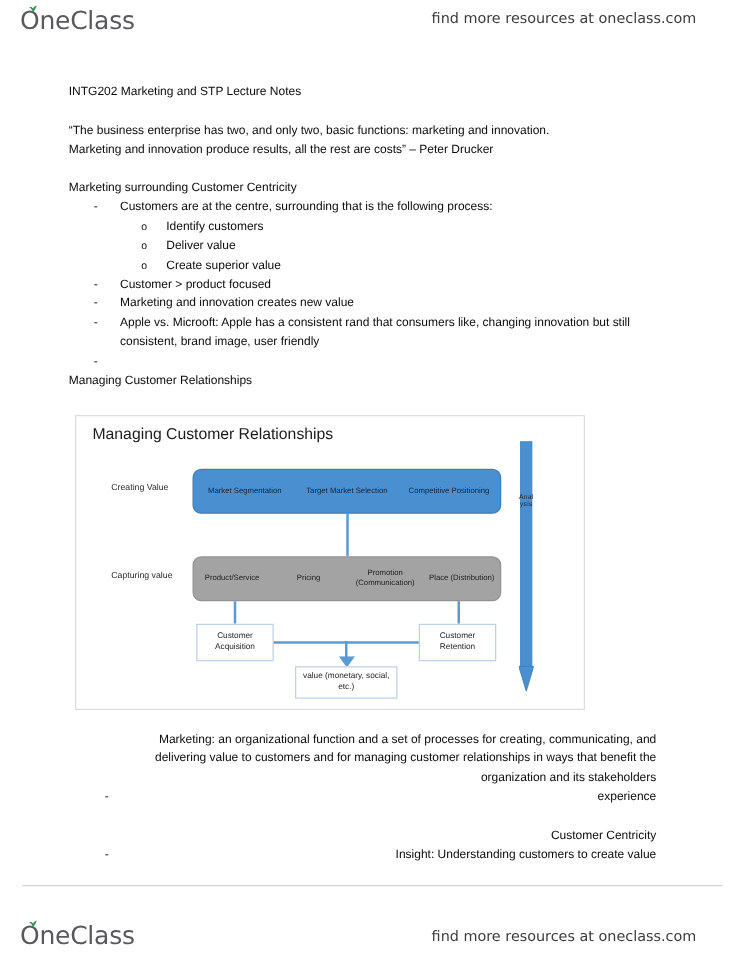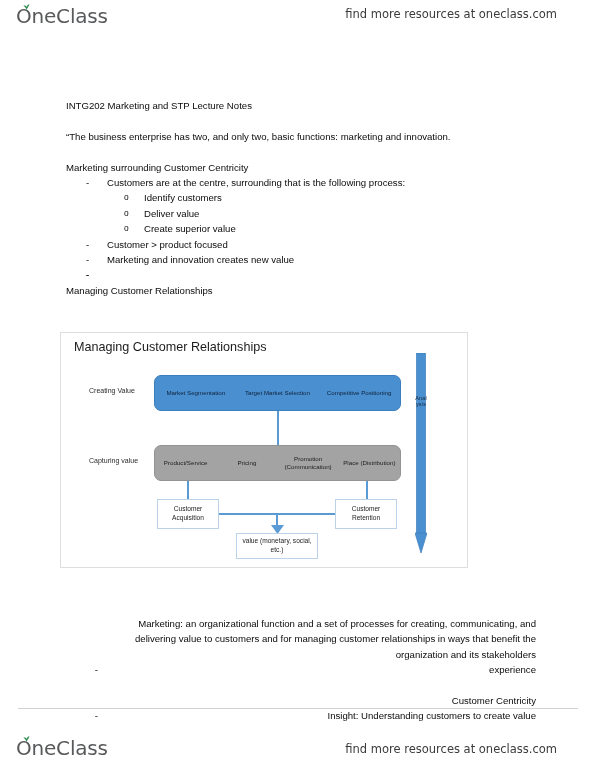--- a/index.html
+++ b/index.html
@@ -80,27 +80,26 @@
     right: 38px; top: 34px;
     font-family: "DejaVu Sans", sans-serif;
     font-size: 11.5px;
     color: #3b3b3b;
     white-space: nowrap;
   }
 
   
   .doc-body {
     position: absolute;
-    left: 66px;
+    left: 55px;
     top: 66px;
     width: 470px;
     font-size: 9.6px;
     line-height: 15.4px;
     color: #0b0b0b;
-    margin-top: 32px;
   }
   .para {
     margin: 0;
     font-size: 9.6px;
     line-height: 15.4px;
   }
   .spacer-line { height: 15.4px; }
 
   .bullet-list { margin: 0; padding: 0; list-style: none; }
   .bullet-row {
@@ -243,20 +242,21 @@
   </div>
   <div class="header-tagline">find more resources at oneclass.com</div>
 </div>
 
 <div class="doc-body">
 
   <p class="para">INTG202 Marketing and STP Lecture Notes</p>
   <div class="spacer-line"></div>
 
   <p class="para">“The business enterprise has two, and only two, basic functions: marketing and innovation.</p>
+  <p class="para">Marketing and innovation produce results, all the rest are costs” – Peter Drucker</p>
   <div class="spacer-line"></div>
 
   <p class="para">Marketing surrounding Customer Centricity</p>
 
   <ul class="bullet-list">
     <li class="bullet-row">
       <span class="mark">-</span>
       <span>Customers are at the centre, surrounding that is the following process:</span>
     </li>
   </ul>
@@ -280,20 +280,21 @@
     <li class="bullet-row">
       <span class="mark">-</span>
       <span>Customer &gt; product focused</span>
     </li>
     <li class="bullet-row">
       <span class="mark">-</span>
       <span>Marketing and innovation creates new value</span>
     </li>
     <li class="bullet-row">
       <span class="mark">-</span>
+      <span>Apple vs. Microoft: Apple has a consistent rand that consumers like, changing innovation but still consistent, brand image, user friendly</span>
     </li>
     <li class="bullet-row">
       <span class="mark">-</span>
     </li>
   </ul>
 
   <div class="spacer-line"></div>
   <p class="para">Managing Customer Relationships</p>
 </div>
 

